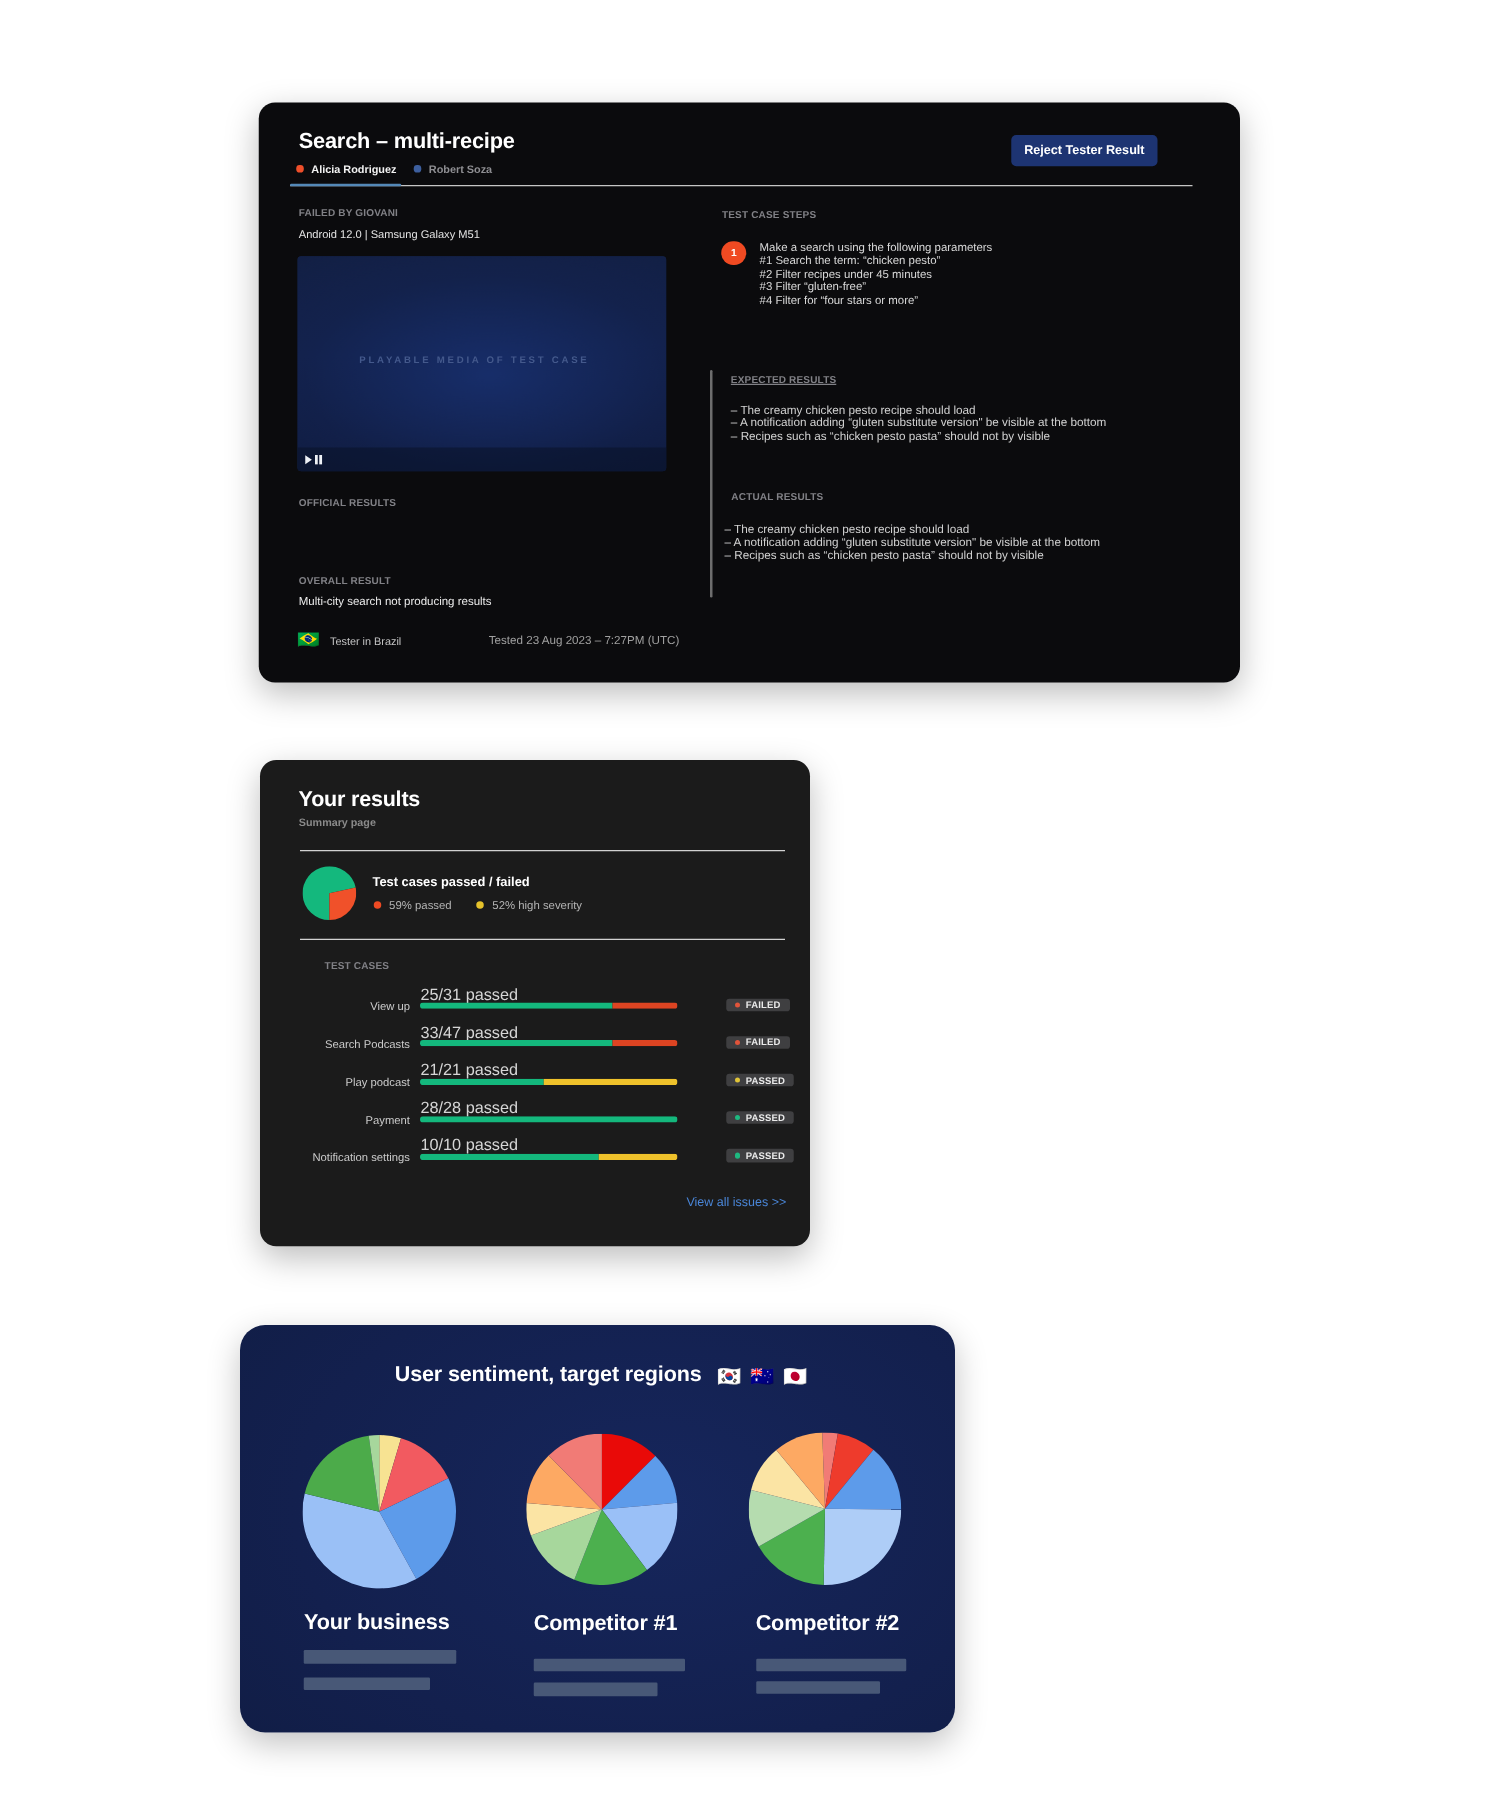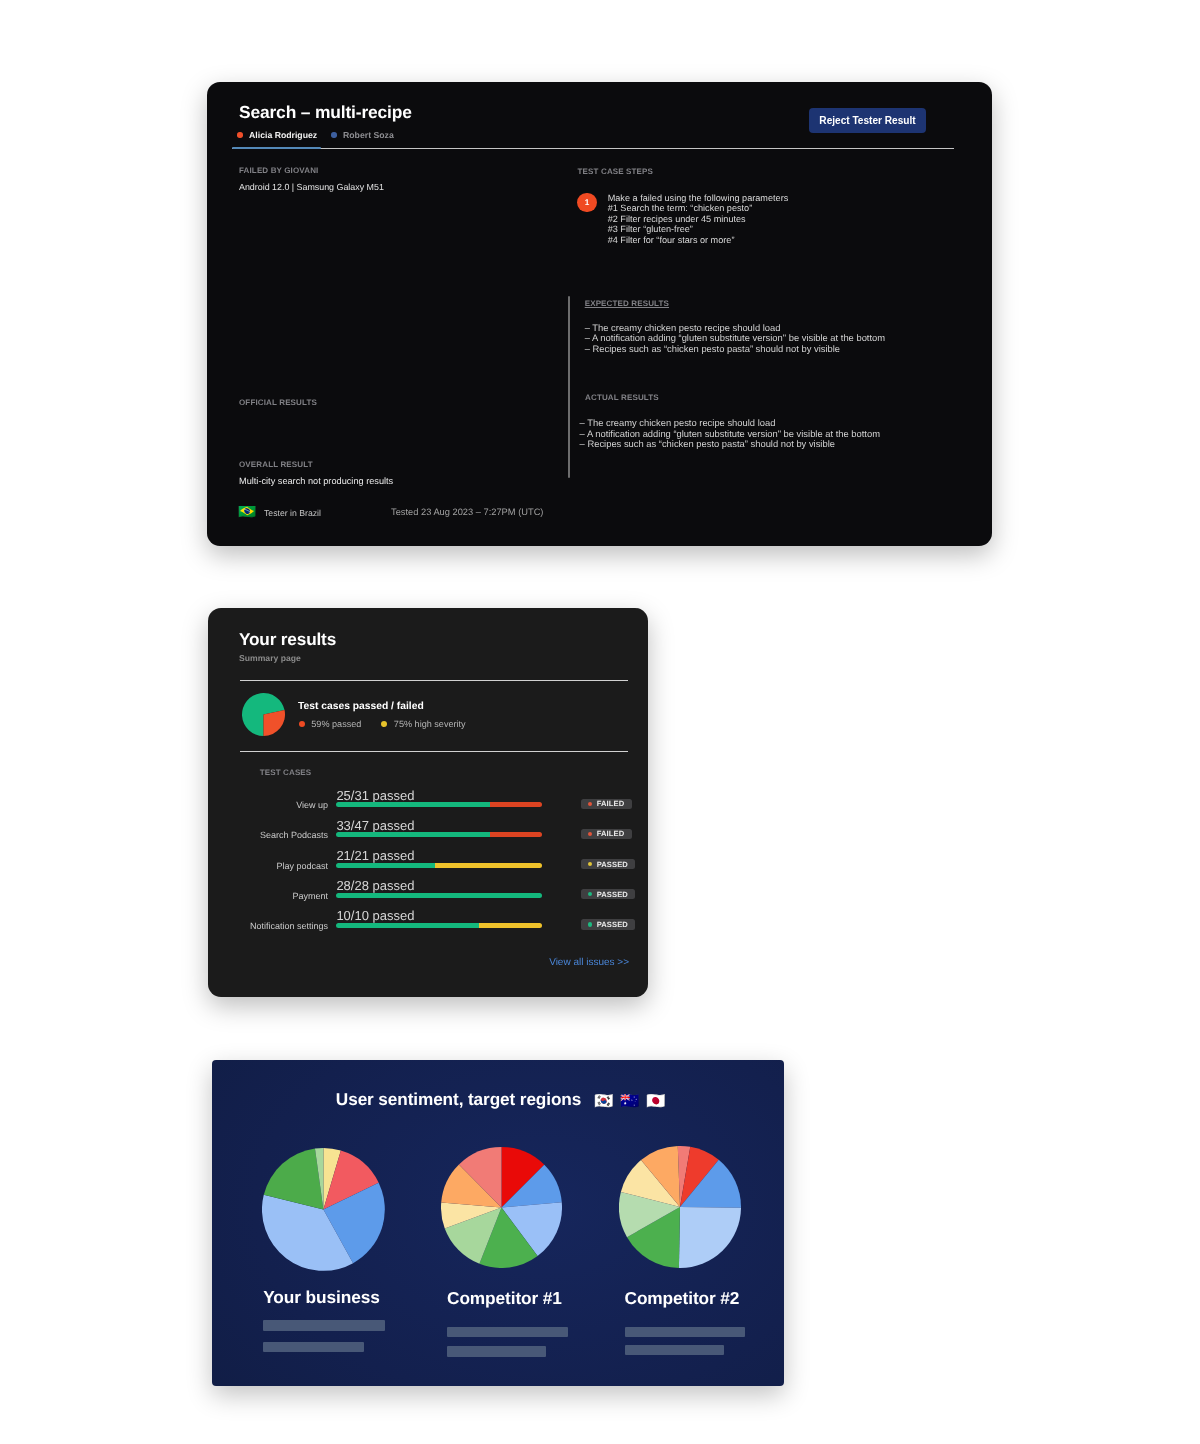--- a/index.html
+++ b/index.html
@@ -118,23 +118,23 @@
   .row .rbar{position:absolute;left:128.5px;top:14.5px;width:205.8px;height:5px;border-radius:2.5px;overflow:hidden;display:flex;}
   .row .rbadge{
     position:absolute;left:373px;top:11px;height:10.2px;border-radius:2.5px;background:#3f3f41;
     display:flex;align-items:center;gap:4.5px;padding:0 7.5px;font-size:7.6px;font-weight:bold;color:#eaeaea;letter-spacing:.1px;
   }
   .row .rbadge .bd{width:4.2px;height:4.2px;border-radius:50%;flex:0 0 4.2px;}
   .c2-viewall{position:absolute;right:19px;top:349.5px;font-size:10px;font-weight:normal;color:#4a86d8;text-decoration:none;}
 
   
   .card3{
-    position:absolute;left:212px;top:1060px;width:572px;height:326px;
+    position:absolute;left:192px;top:1060px;width:572px;height:326px;
     background:radial-gradient(105% 125% at 58% 45%, #16265c 0%, #13204e 48%, #0e1a3c 100%);
-    border-radius:4px;
+    border-radius:20px;
     box-shadow:0 9px 26px rgba(0,0,0,.24);
     color:#fff;overflow:hidden;
   }
   .c3-title{position:absolute;left:0;right:-7px;top:28.5px;text-align:center;font-size:17.2px;font-weight:bold;color:#fff;letter-spacing:-.1px;}
   .c3-title .flags{font-size:15.6px;letter-spacing:1.2px;margin-left:13px;vertical-align:-1px;}
   .c3-col{position:absolute;top:84px;width:190px;}
   .c3-pie{position:absolute;display:block;}
   .c3-name{font-size:17.3px;font-weight:bold;color:#fff;letter-spacing:-.1px;white-space:nowrap;}
   .c3-ph{height:10.4px;background:#485877;border-radius:1px;}
 </style>
@@ -157,38 +157,52 @@
       </div>
     </div>
     <div class="c1-tabline"></div>
     <div class="c1-tabline-active" style="background-color: rgb(84, 137, 184);"></div>
 
     <button class="btn-reject">Reject Tester Result</button>
 
     <div class="lbl c1-failedby">FAILED BY GIOVANI</div>
     <div class="c1-device">Android 12.0 | Samsung Galaxy M51</div>
 
+    <div class="media">
+      <div class="media-grad"></div>
+      <div class="media-text">PLAYABLE MEDIA OF TEST CASE</div>
+      <div class="media-bar"></div>
+      <div class="media-ctrl">
+        <svg width="5.6" height="7.6" viewBox="0 0 5.6 7.6">
+            <path d="M0.2 0.2 L5.5 3.8 L0.2 7.4 Z" fill="#eef1f6"></path>
+          </svg>
+        <svg width="6" height="7.6" viewBox="0 0 6 7.6">
+            <rect x="0" y="0" width="2.2" height="7.5" fill="#eef1f6"></rect>
+            <rect x="3.4" y="0" width="2.3" height="7.5" fill="#eef1f6"></rect>
+          </svg>
+      </div>
+    </div>
 
     <div class="lbl c1-official">OFFICIAL RESULTS</div>
     <div class="lbl c1-overallL">OVERALL RESULT</div>
     <div class="c1-overallV">Multi-city search not producing results</div>
 
     <div class="c1-footer">
       <span class="flagbox">🇧🇷</span>
       <span class="c1-testerlabel">Tester in Brazil</span>
       <span class="c1-testedon">Tested 23 Aug 2023 – 7:27PM (UTC)</span>
     </div>
 
     <div class="c1-divider"></div>
     <div class="c1-right">
       <div class="lbl c1-stepsL">TEST CASE STEPS</div>
       <div class="c1-step">
         <div class="stepnum" style="background-color: rgb(240, 74, 34);">1</div>
         <div class="steplines">
-          <div>Make a failed using the following parameters</div>
+          <div>Make a search using the following parameters</div>
           <div>#1 Search the term: “chicken pesto”</div>
           <div>#2 Filter recipes under 45 minutes</div>
           <div>#3 Filter “gluten-free”</div>
           <div>#4 Filter for “four stars or more”</div>
         </div>
       </div>
         <div class="lbl c1-expL">EXPECTED RESULTS</div>
       <div class="c1-explines">
         <div>– The creamy chicken pesto recipe should load</div>
         <div>– A notification adding “gluten substitute version" be visible at the bottom</div>
@@ -212,21 +226,21 @@
           <path d="M 21.500 21.500 L 42.539 17.074 A 21.5 21.5 0 0 1 21.500 43.000 Z" fill="#f0512a" shape-rendering="geometricPrecision"></path>
         </svg></div>
     <div class="c2-sumtitle">Test cases passed / failed</div>
     <div class="c2-legend">
       <span class="lg">
           <i class="d" style="background-color: rgb(238, 74, 35);"></i>
           <span>59% passed</span>
         </span>
       <span class="lg">
           <i class="d" style="background-color: rgb(230, 194, 43);"></i>
-          <span>75% high severity</span>
+          <span>52% high severity</span>
         </span>
     </div>
     <div class="c2-rule2"></div>
     <div class="lbl c2-tcL">TEST CASES</div>
     <div class="rows" id="c2rows">
         <div class="row">
           <div class="rname">View up</div>
           <div class="rcount">25/31 passed</div>
           <div class="rbar">
             <i style="background:#14b87d;width:74.8%"></i>

